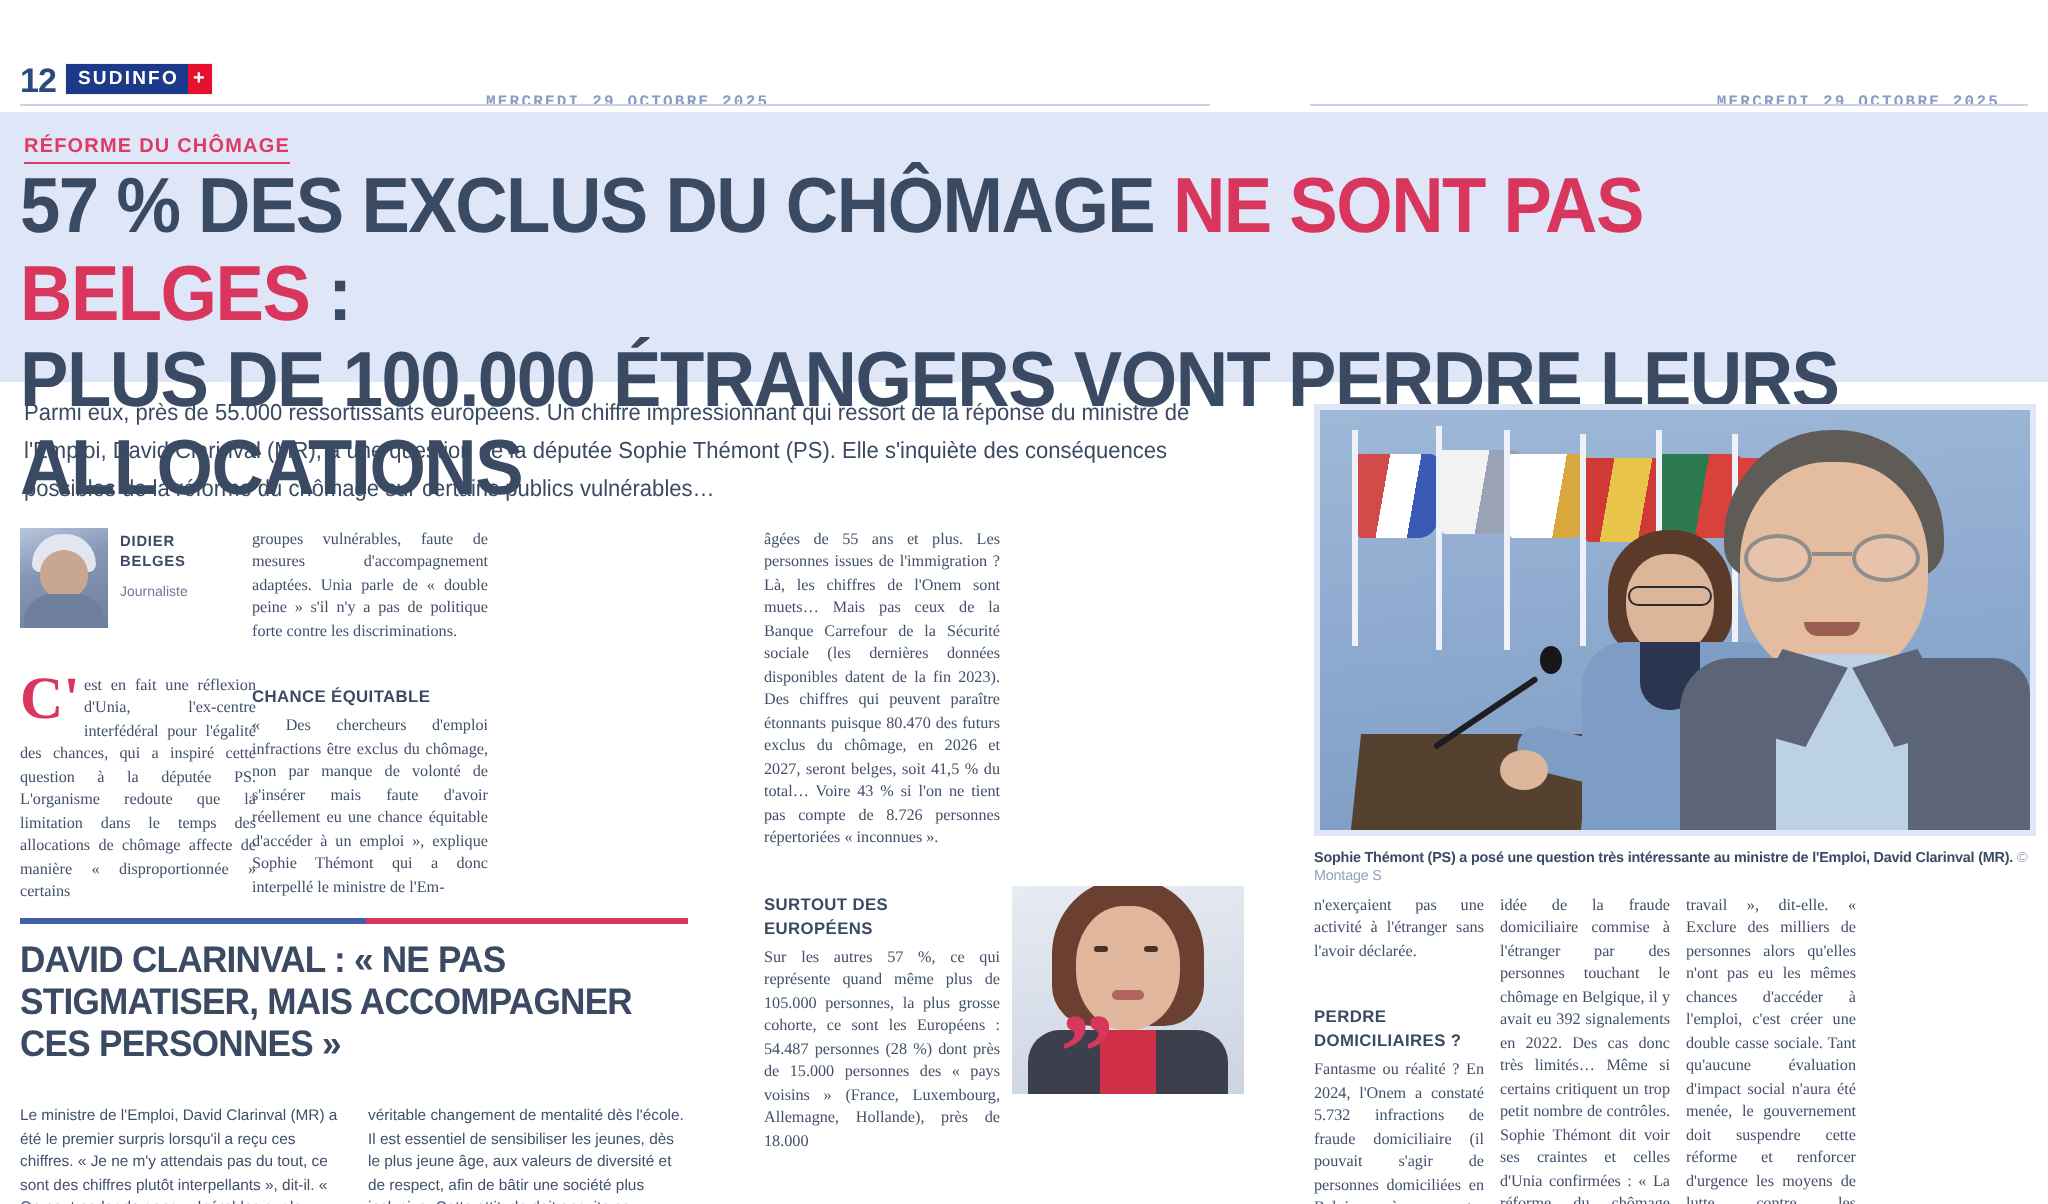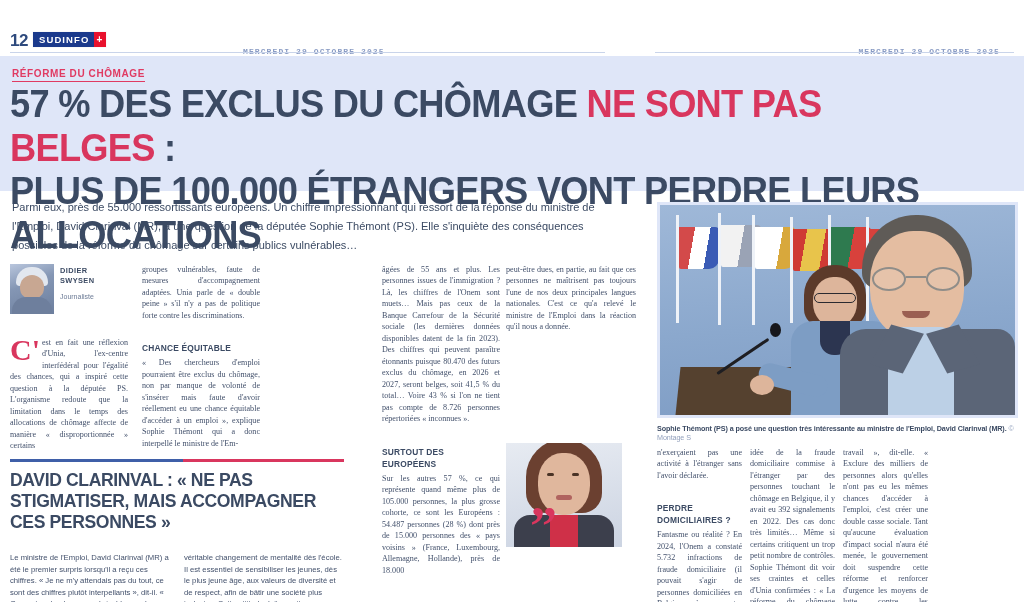--- a/index.html
+++ b/index.html
@@ -147,21 +147,21 @@
     top: 0;
     width: 118px;
     font-size: 8.1px;
     line-height: 1.42;
     color: #42506b;
     text-align: justify;
     hyphens: auto;
   }
   .col p { margin-bottom: 2px; }
   .col-1 { left: 0px; }
-  .col-2 { left: 132px; }
+  .col-2 { left: 116px; }
   .col-3 { left: 248px; }
   .col-4 { left: 372px; }
   .col-5 { left: 496px; width: 130px; }
 
   .author {
     height: 68px;
     margin-bottom: 5px;
     position: relative;
   }
   .author-photo {
@@ -590,43 +590,42 @@
   <div class="body-area">
 
     <div class="col col-1">
       <div class="author">
         <div class="author-photo">
           <div class="hair"></div>
           <div class="face"></div>
           <div class="body"></div>
         </div>
         <div class="author-name" style="white-space:pre-line;">DIDIER
-SWYSEN</div>
+BELGES</div>
         <div class="author-role">Journaliste</div>
       </div>
       <p class="dropcap-para">C'est en fait une réflexion d'Unia, l'ex-centre interfédéral pour l'égalité des chances, qui a inspiré cette question à la députée PS. L'organisme redoute que la limitation dans le temps des allocations de chômage affecte de manière « disproportionnée » certains</p>
     </div>
 
     <div class="col col-2">
       <p>groupes vulnérables, faute de mesures d'accompagnement adaptées. Unia parle de « double peine » s'il n'y a pas de politique forte contre les discriminations.</p>
       <div class="subhead">CHANCE ÉQUITABLE</div>
-      <p>« Des chercheurs d'emploi pourraient être exclus du chômage, non par manque de volonté de s'insérer mais faute d'avoir réellement eu une chance équitable d'accéder à un emploi », explique Sophie Thémont qui a donc interpellé le ministre de l'Em-</p>
+      <p>« Des chercheurs d'emploi infractions être exclus du chômage, non par manque de volonté de s'insérer mais faute d'avoir réellement eu une chance équitable d'accéder à un emploi », explique Sophie Thémont qui a donc interpellé le ministre de l'Em-</p>
     </div>
 
     <div class="col col-3">
     </div>
 
     <div class="col col-4">
       <p>âgées de 55 ans et plus. Les personnes issues de l'immigration ? Là, les chiffres de l'Onem sont muets… Mais pas ceux de la Banque Carrefour de la Sécurité sociale (les dernières données disponibles datent de la fin 2023). Des chiffres qui peuvent paraître étonnants puisque 80.470 des futurs exclus du chômage, en 2026 et 2027, seront belges, soit 41,5 % du total… Voire 43 % si l'on ne tient pas compte de 8.726 personnes répertoriées « inconnues ».</p>
       <div class="subhead">SURTOUT DES EUROPÉENS</div>
       <p>Sur les autres 57 %, ce qui représente quand même plus de 105.000 personnes, la plus grosse cohorte, ce sont les Européens : 54.487 personnes (28 %) dont près de 15.000 personnes des « pays voisins » (France, Luxembourg, Allemagne, Hollande), près de 18.000</p>
     </div>
 
     <div class="col col-5">
-      <p>peut-être dues, en partie, au fait que ces personnes ne maîtrisent pas toujours l'une de nos deux principales langues nationales. C'est ce qu'a relevé le ministre de l'Emploi dans la réaction qu'il nous a donnée.</p>
     </div>
 
   </div>
 
   <div class="photo-wrap">
     <div class="photo">
       <div class="flag" style="left:16px; top:10px; height:108px;"></div>
       <div class="flag-cloth" style="left:19px; top:22px; background:linear-gradient(100deg,#d34a4a 0 34%,#ffffff 34% 67%,#3a5bb5 67% 100%);"></div>
       <div class="flag" style="left:58px; top:8px; height:112px;"></div>
       <div class="flag-cloth" style="left:61px; top:20px; background:linear-gradient(100deg,#f2f2f2 0 50%,#9aa3b5 50% 100%);"></div>

